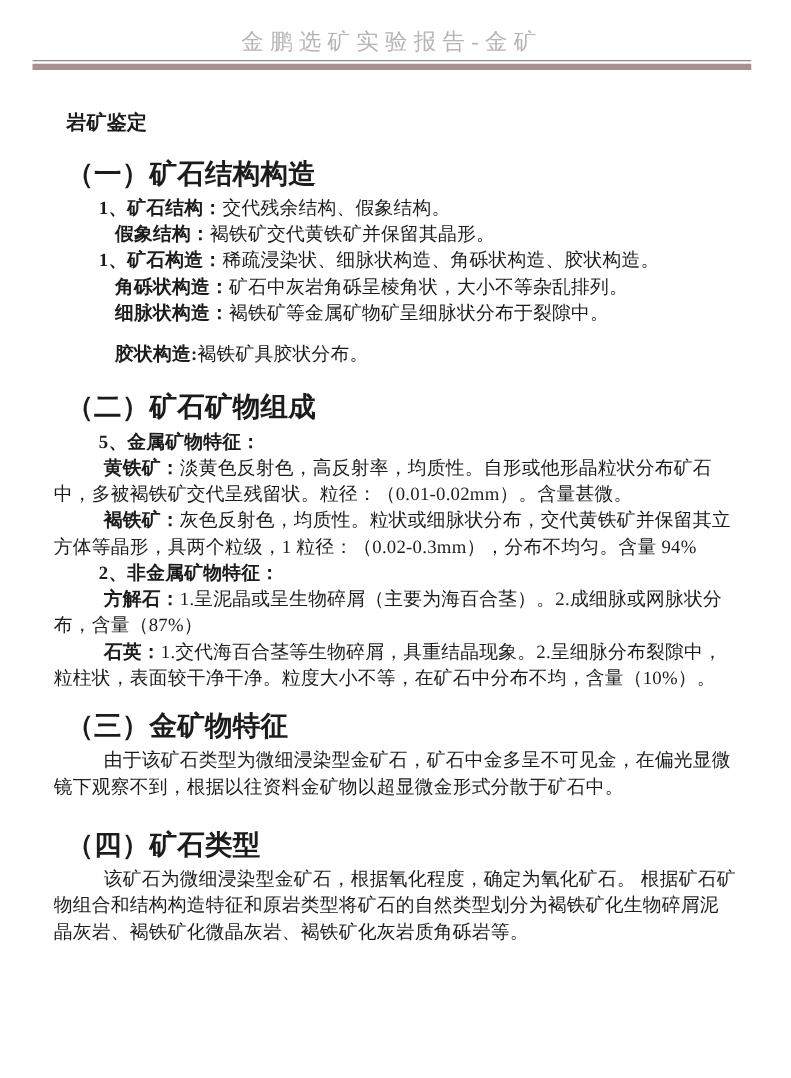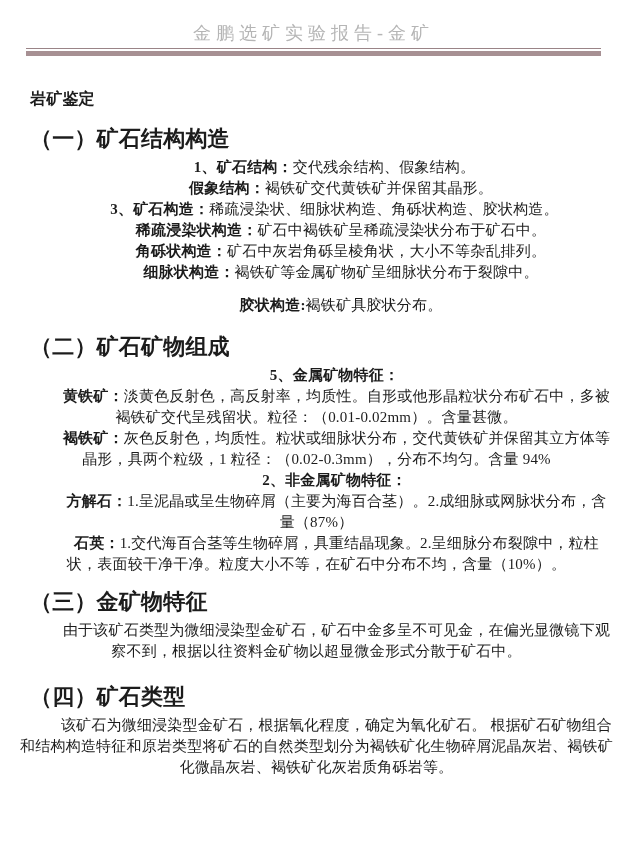--- a/index.html
+++ b/index.html
@@ -18,40 +18,40 @@
     letter-spacing:5px;
     color:#b5b5b5;
     line-height:22px;
     margin-bottom:4px;
     white-space:nowrap;
   }
   .rule-thin { border-top:1px solid #9a8487; margin-bottom:2px; }
   .rule-thick { height:5px; background:#a79093; }
 
   .content {
-    padding:0 20px;
+    padding:0 43px;
     font-size:15px;
     line-height:21px;
     letter-spacing:0.2px;
   }
   .doc-title {
     font-weight:bold;
     font-size:16px;
     line-height:19px;
     margin:33px 0 0 10px;
   }
   .section-heading {
     font-size:22px;
     font-weight:bold;
     line-height:21px;
     margin:20px 0 8px 10px;
   }
   .section-heading.mt-lg { margin-top:24px; }
   .section-heading.mt-sm { margin-top:16px; }
-  p { margin:0;text-align:center; }
+  p { margin:0; }
   p.num { margin-left:36px; }
   p.num.bold { font-weight:bold; }
   p.sub { margin-left:49px; }
   p.gap { margin-top:12px; }
   p.para { text-indent:40px; }
   b { font-weight:bold; }
 </style>
 </head>
 <body>
 
@@ -66,22 +66,21 @@
   </div>
 
   <div class="content">
 
     <div class="doc-title">岩矿鉴定</div>
 
     <div class="section-heading">（一）矿石结构构造</div>
 
     <p class="num"><b>1、矿石结构：</b><span>交代残余结构、假象结构。</span></p>
     <p class="sub"><b>假象结构：</b><span>褐铁矿交代黄铁矿并保留其晶形。</span></p>
-    <p class="num"><b>3、矿石构造：</b><span>稀疏浸染状、细脉状构造、角砾状构造、胶状构造。</span></p>
-    <p class="sub"><b>稀疏浸染状构造：</b><span>矿石中褐铁矿呈稀疏浸染状分布于矿石中。</span></p>
+    <p class="num"><b>1、矿石构造：</b><span>稀疏浸染状、细脉状构造、角砾状构造、胶状构造。</span></p>
     <p class="sub"><b>角砾状构造：</b><span>矿石中灰岩角砾呈棱角状，大小不等杂乱排列。</span></p>
     <p class="sub"><b>细脉状构造：</b><span>褐铁矿等金属矿物矿呈细脉状分布于裂隙中。</span></p>
     <p class="sub gap"><b>胶状构造:</b><span>褐铁矿具胶状分布。</span></p>
 
     <div class="section-heading">（二）矿石矿物组成</div>
 
     <p class="num bold">5、金属矿物特征：</p>
     <p class="para"><b>黄铁矿：</b><span>淡黄色反射色，高反射率，均质性。自形或他形晶粒状分布矿石中，多被褐铁矿交代呈残留状。粒径：（0.01-0.02mm）。含量甚微。</span></p>
     <p class="para"><b>褐铁矿：</b><span>灰色反射色，均质性。粒状或细脉状分布，交代黄铁矿并保留其立方体等晶形，具两个粒级，1 粒径：（0.02-0.3mm），分布不均匀。含量 94%</span></p>
     <p class="num bold">2、非金属矿物特征：</p>

